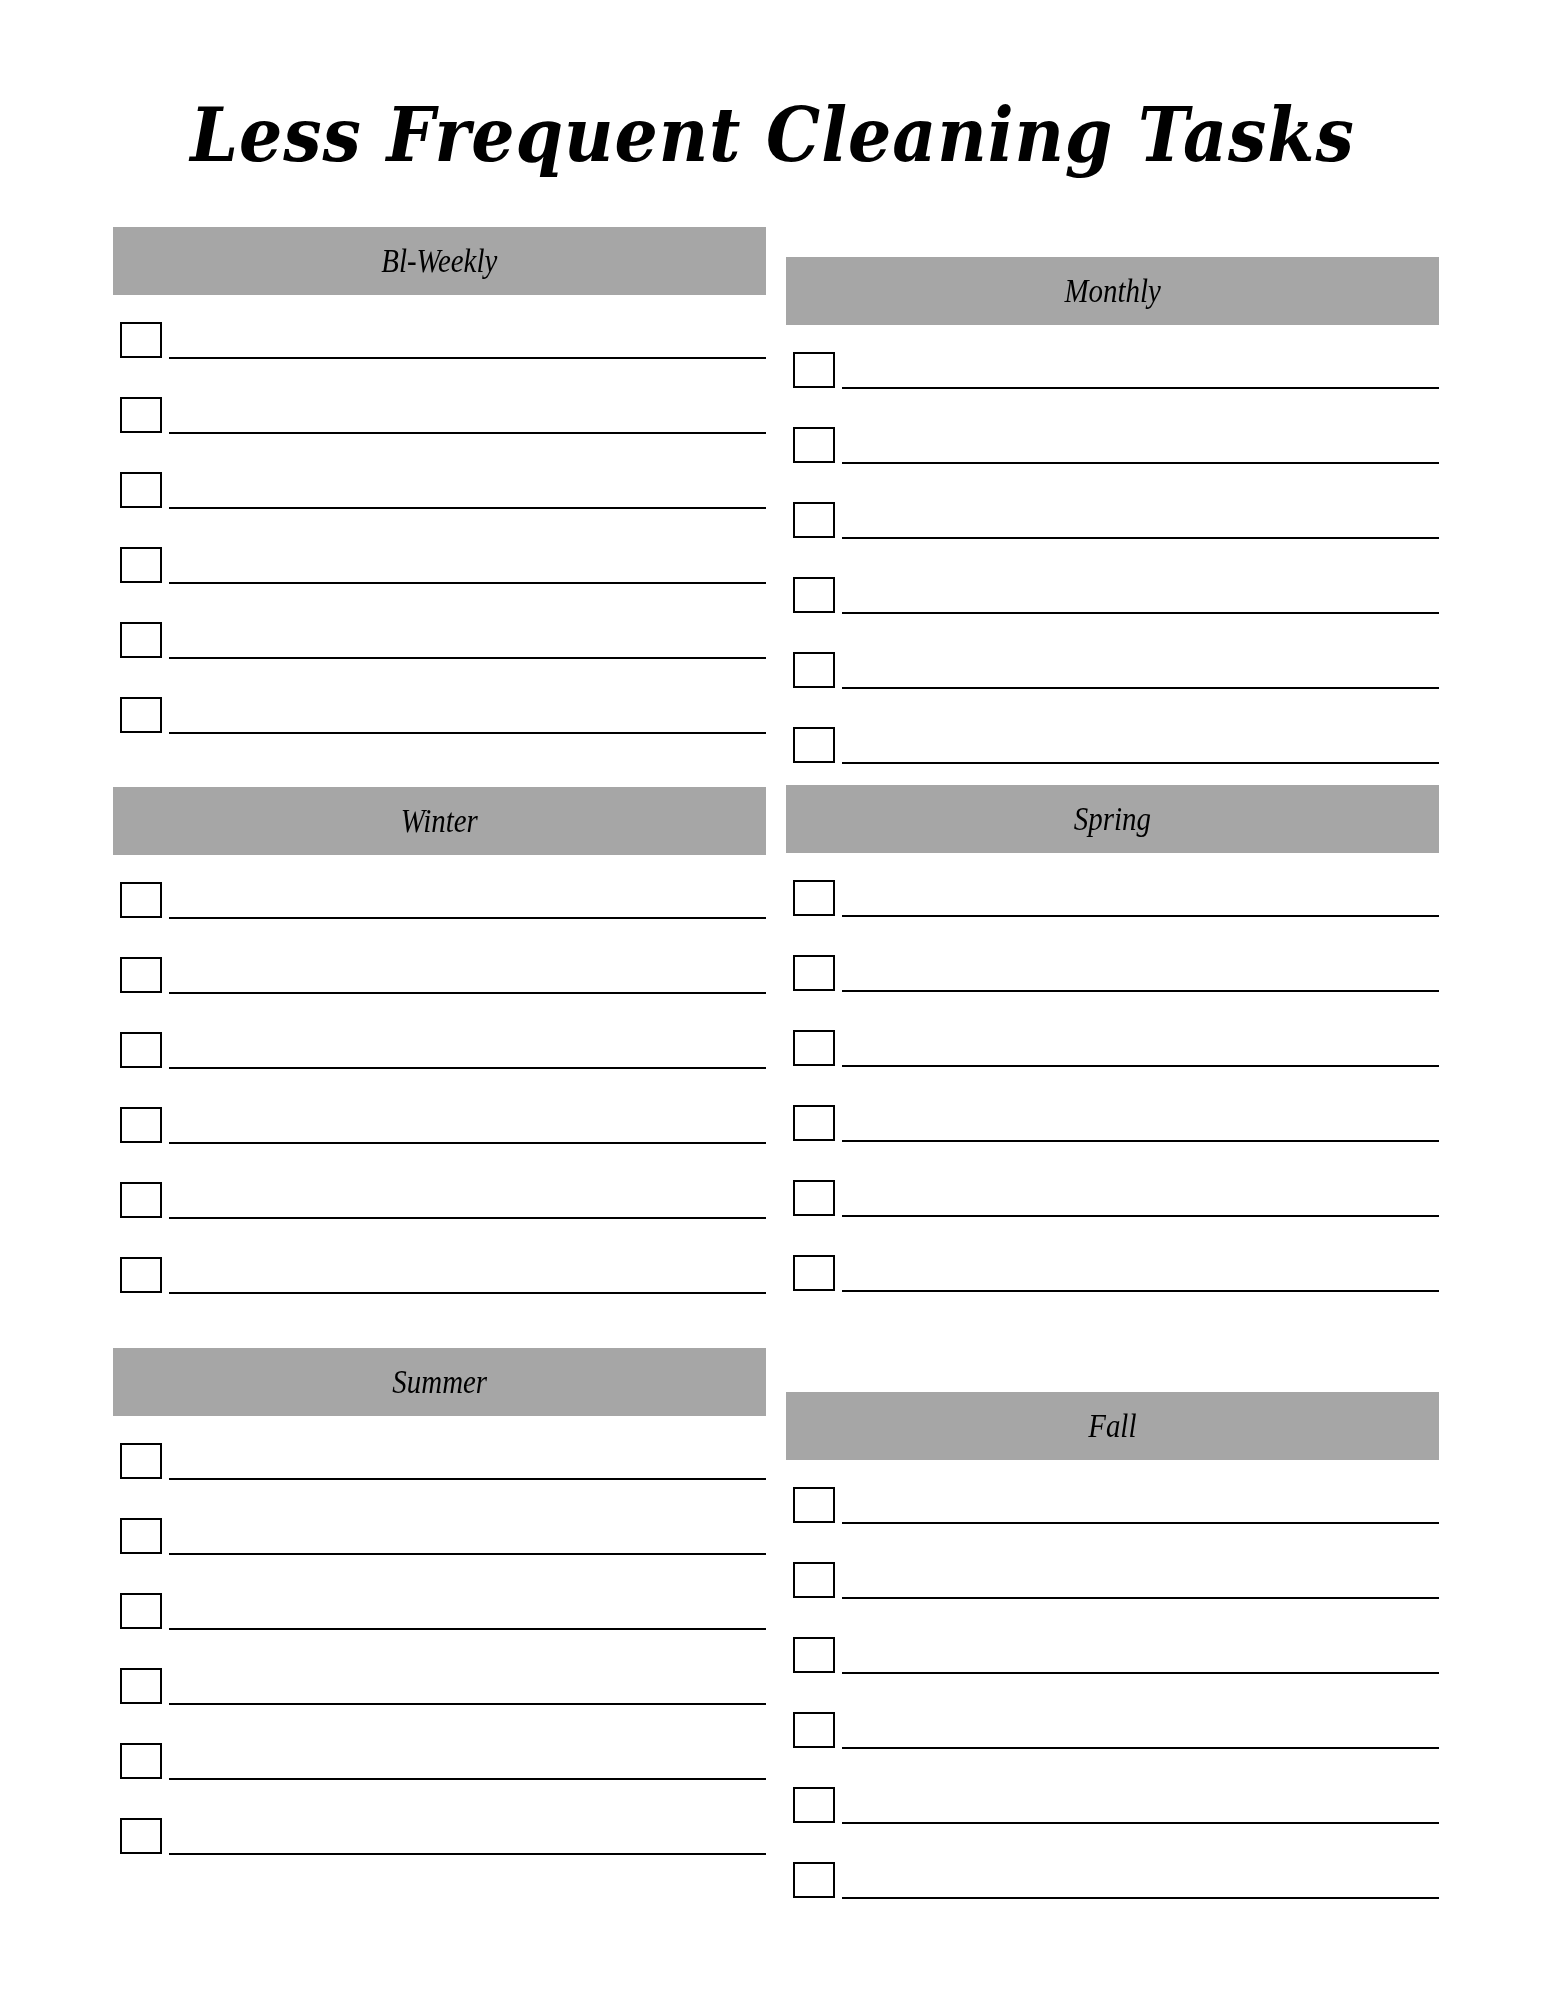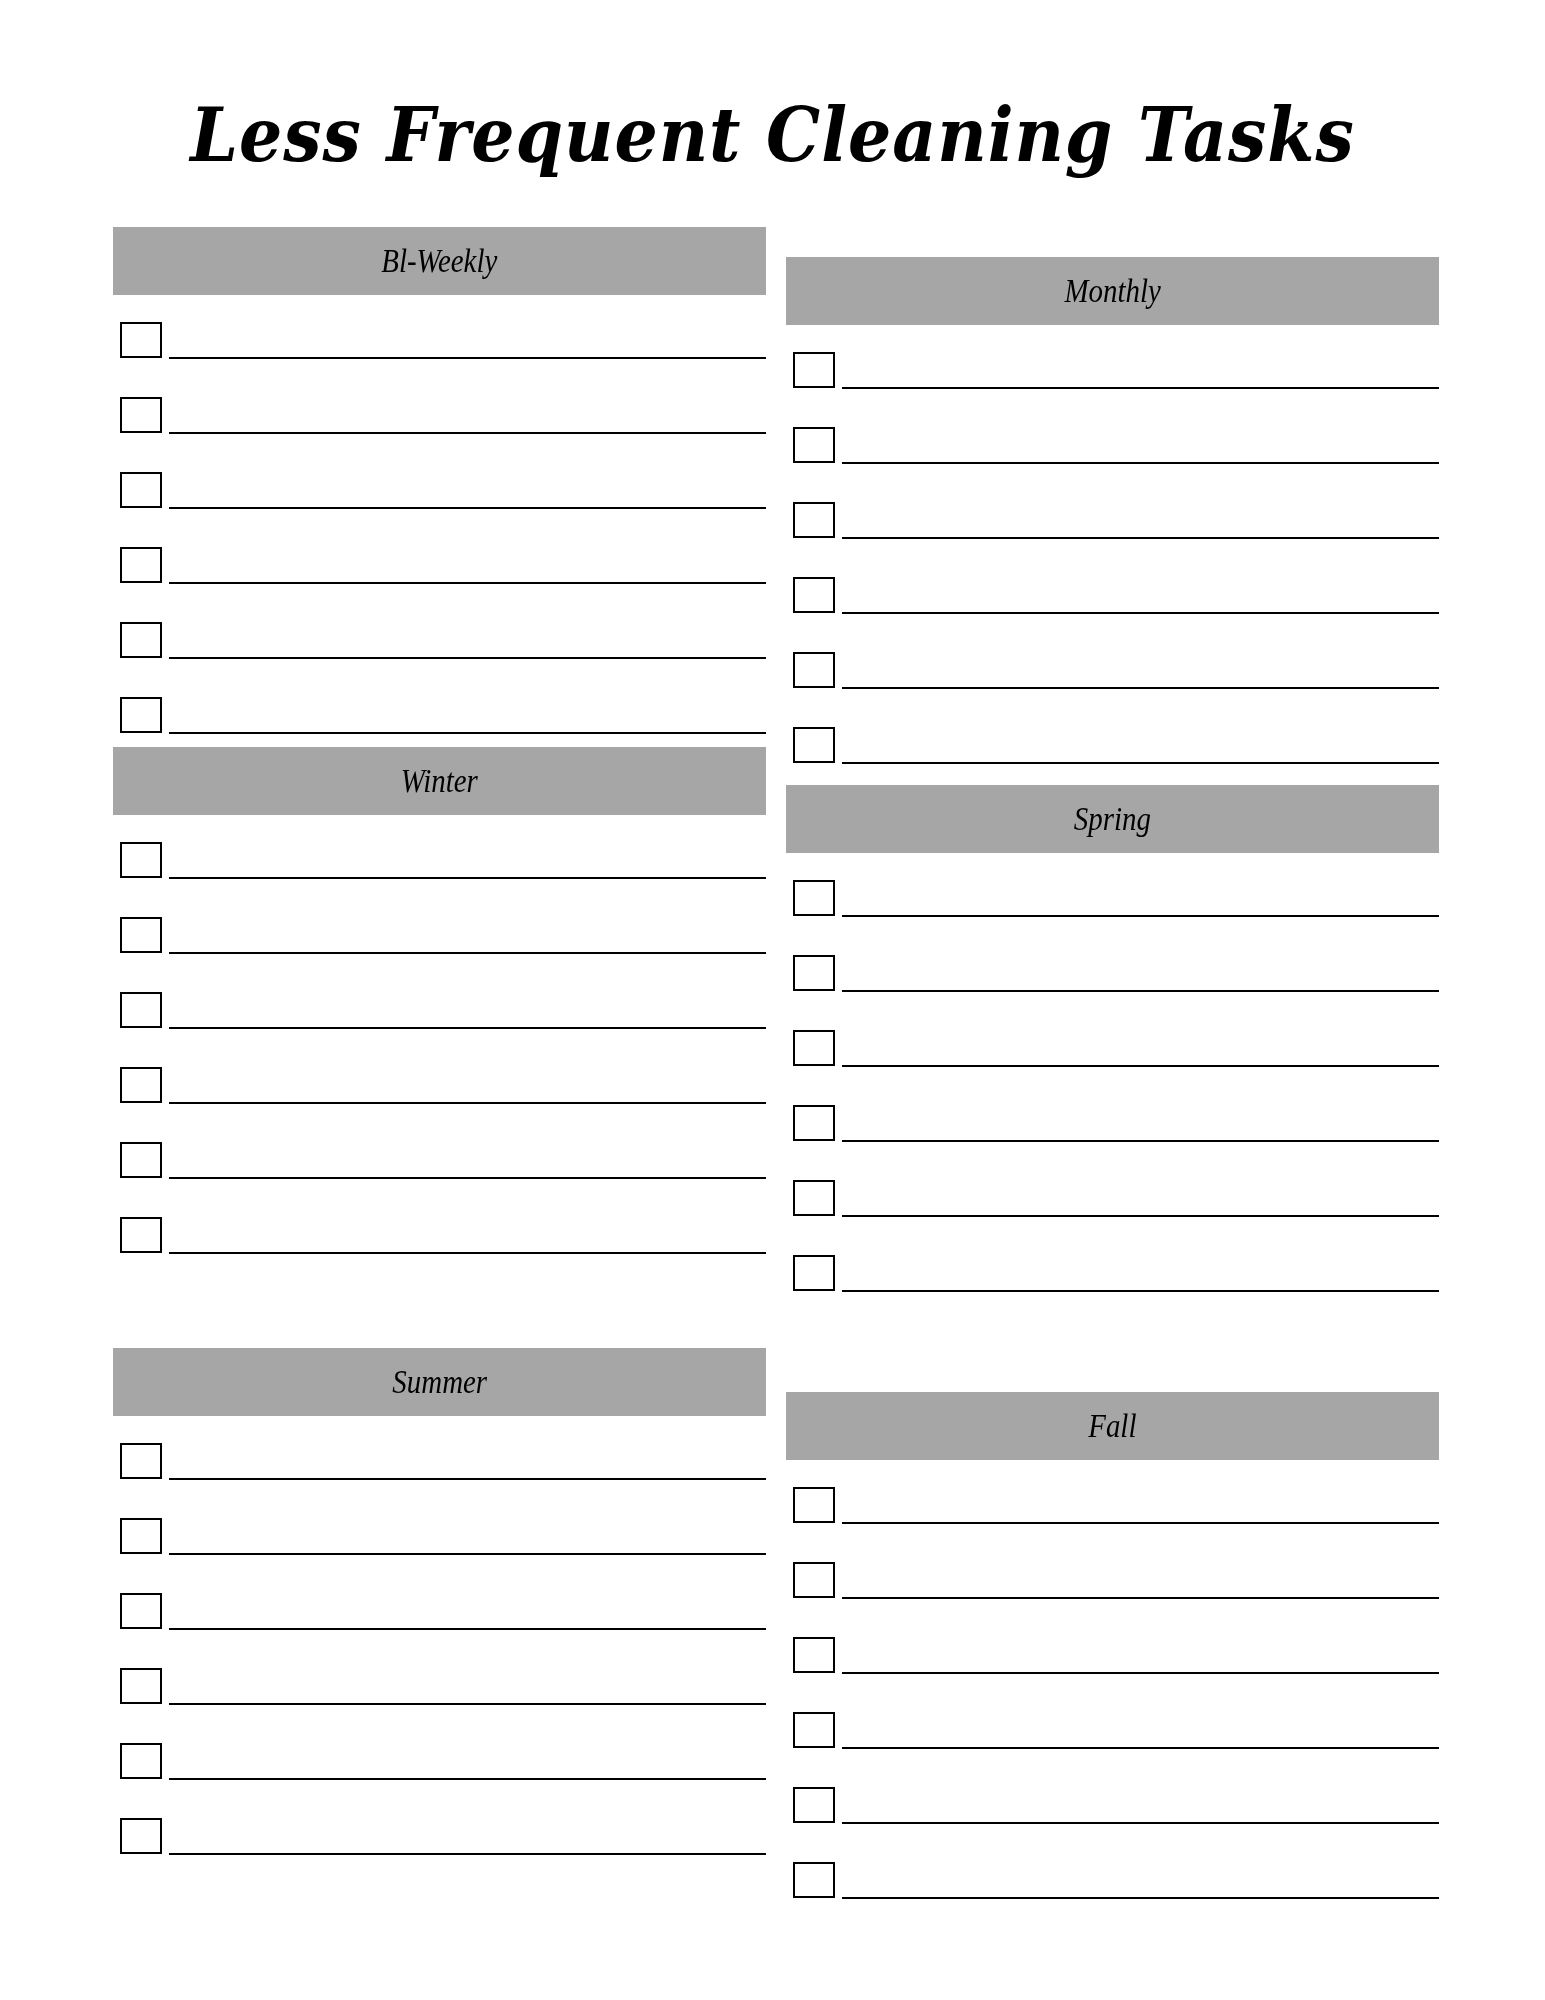--- a/index.html
+++ b/index.html
@@ -97,21 +97,21 @@
         <div class="checkbox"></div>
         <div class="line"></div>
       </div>
     <div class="row" style="top:402px;">
         <div class="checkbox"></div>
         <div class="line"></div>
       </div>
   </div>
 </div>
 
-<div class="section" style="left:113px; top:747px;">
+<div class="section" style="left:113px; top:787px;">
   <div class="section-header">
       <span>Winter</span>
     </div>
   <div class="rows">
     <div class="row" style="top:27px;">
         <div class="checkbox"></div>
         <div class="line"></div>
       </div>
     <div class="row" style="top:102px;">
         <div class="checkbox"></div>

